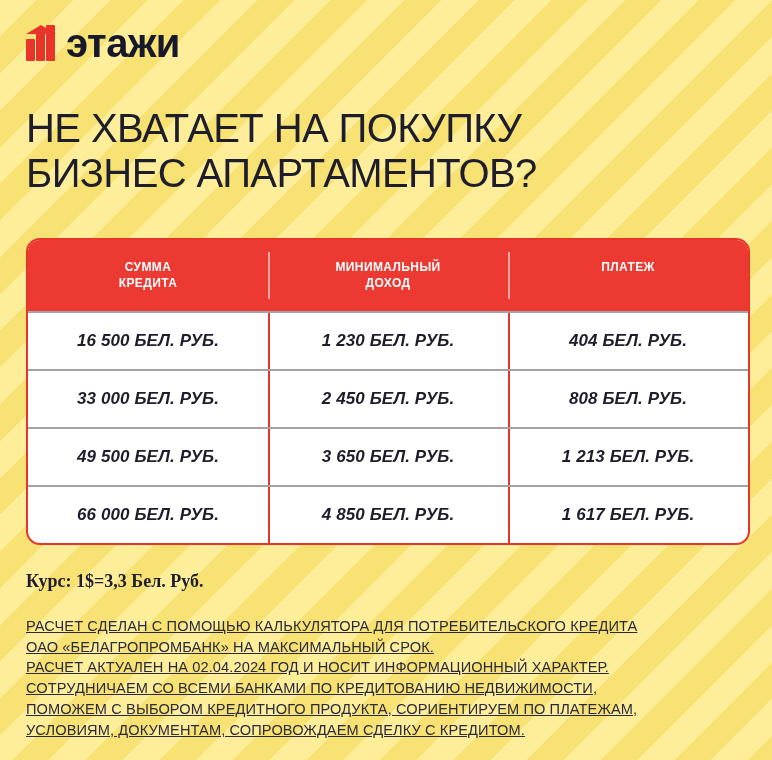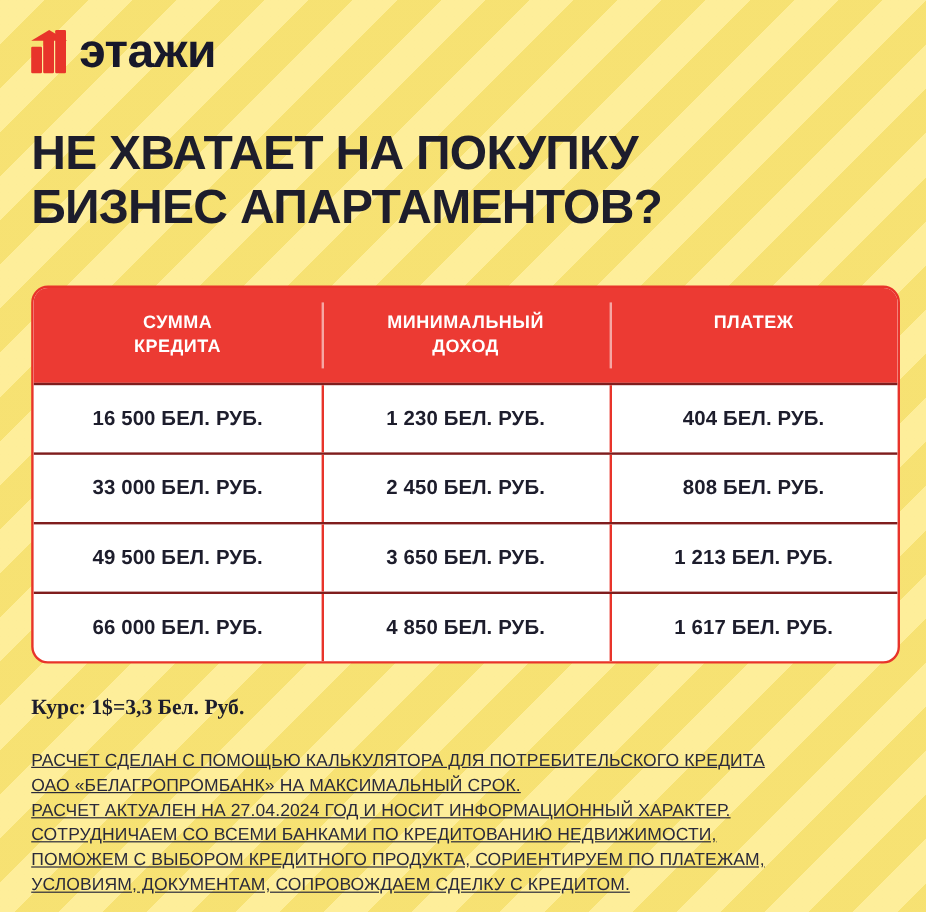--- a/index.html
+++ b/index.html
@@ -79,21 +79,21 @@
     font-weight: bold;
     letter-spacing: -0.5px;
     color: #17182b;
     line-height: 1;
   }
 
   
   .headline {
     margin-top: 36px;
     font-size: 40px;
-    font-weight: bold;
+    font-weight: normal;
     line-height: 1.12;
     letter-spacing: -0.6px;
     color: #1d1d2c;
   }
   .headline div { white-space: nowrap; }
 
   
   .table {
     margin-top: 42px;
     width: 720px;
@@ -104,36 +104,37 @@
   }
   .table-head {
     display: flex;
     background: #ec3a33;
     color: #ffffff;
   }
   .table-head .cell {
     flex: 1;
     text-align: center;
     padding: 19px 8px 20px;
-    font-size: 15px;
+    font-size: 12px;
     font-weight: bold;
     line-height: 1.35;
     letter-spacing: 0.4px;
     position: relative;
   }
   .table-head .cell + .cell::before {
     content: "";
     position: absolute;
     left: 0; top: 12px; bottom: 12px;
     width: 2px;
     background: rgba(255,255,255,0.55);
   }
   .table-row {
     display: flex;
-    border-top: 2px solid #7f1d1d;
+    border-top: 2px solid #a3a3a3;
+    font-style: italic;
   }
   .table-row .cell {
     flex: 1;
     text-align: center;
     padding: 18px 8px;
     font-size: 17px;
     font-weight: bold;
     color: #1d1d2c;
     position: relative;
     letter-spacing: 0.1px;
@@ -222,20 +223,20 @@
         <div class="cell">4 850 БЕЛ. РУБ.</div>
         <div class="cell">1 617 БЕЛ. РУБ.</div>
       </div>
     </div>
 
     <div class="rate">Курс: 1$=3,3 Бел. Руб.</div>
 
     <div class="disclaimer">
       <p>РАСЧЕТ СДЕЛАН С ПОМОЩЬЮ КАЛЬКУЛЯТОРА ДЛЯ ПОТРЕБИТЕЛЬСКОГО КРЕДИТА</p>
       <p>ОАО «БЕЛАГРОПРОМБАНК» НА МАКСИМАЛЬНЫЙ СРОК.</p>
-      <p>РАСЧЕТ АКТУАЛЕН НА 27.04.2024 ГОД И НОСИТ ИНФОРМАЦИОННЫЙ ХАРАКТЕР.</p>
+      <p>РАСЧЕТ АКТУАЛЕН НА 02.04.2024 ГОД И НОСИТ ИНФОРМАЦИОННЫЙ ХАРАКТЕР.</p>
       <p>СОТРУДНИЧАЕМ СО ВСЕМИ БАНКАМИ ПО КРЕДИТОВАНИЮ НЕДВИЖИМОСТИ,</p>
       <p>ПОМОЖЕМ С ВЫБОРОМ КРЕДИТНОГО ПРОДУКТА, СОРИЕНТИРУЕМ ПО ПЛАТЕЖАМ,</p>
       <p>УСЛОВИЯМ, ДОКУМЕНТАМ, СОПРОВОЖДАЕМ СДЕЛКУ С КРЕДИТОМ.</p>
     </div>
 
   </div>
 </div>
 
 </body></html>

